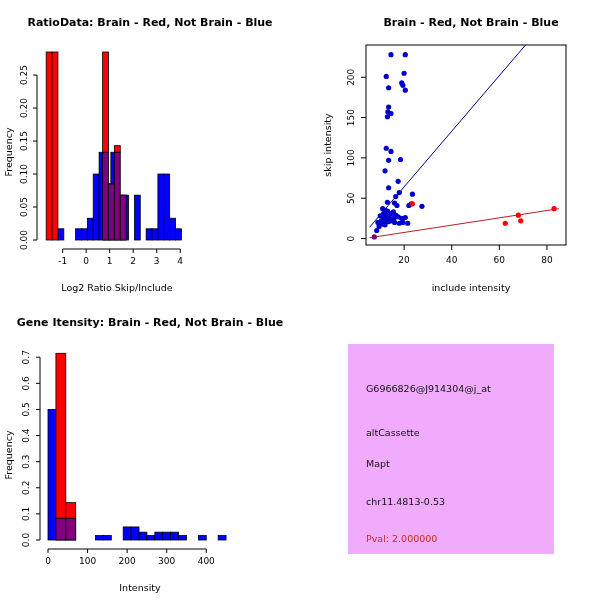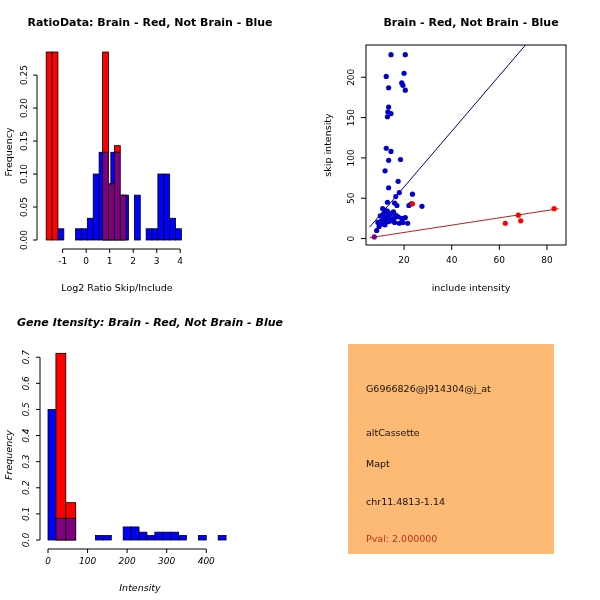--- a/index.html
+++ b/index.html
@@ -14,21 +14,21 @@
     font-family: "DejaVu Sans", sans-serif;
     overflow: hidden;
   }
   .panel {
     position: absolute;
     width: 300px;
     height: 300px;
   }
   #panel-ratio-hist { left: 0; top: 0; }
   #panel-scatter    { left: 316px; top: 0; }
-  #panel-gene-hist  { left: 0; top: 300px; font-style: italic; }
+  #panel-gene-hist  { left: 0; top: 300px; }
   #panel-info       { left: 300px; top: 300px; }
 
   .panel svg { display: block; }
 
   .plot-title {
     font-family: "DejaVu Sans", sans-serif;
     font-weight: bold;
     font-size: 11px;
     fill: #000000;
   }
@@ -305,20 +305,20 @@
         <text x="166.70967741935482" y="264" text-anchor="middle" class="tick-label">300</text>
         <path d="M206.27956989247312,249 L206.27956989247312,253" class="axis-line"></path>
         <text x="206.27956989247312" y="264" text-anchor="middle" class="tick-label">400</text>
       </g>
     <text class="axis-label" x="140" y="291" text-anchor="middle">Intensity</text>
     <text class="axis-label" x="12" y="155" text-anchor="middle" transform="rotate(-90 12 155)">Frequency</text>
   </svg>
 </div>
 
 <div class="panel" id="panel-info">
-  <div id="info-box" style="background: #fdba74; text-decoration: underline;">
+  <div id="info-box" style="background: #f0abfc; text-decoration: underline;">
     <div class="info-line" id="info-line-0">G6966826@J914304@j_at</div>
     <div class="info-line" id="info-line-1">altCassette</div>
     <div class="info-line" id="info-line-2">Mapt</div>
-    <div class="info-line" id="info-line-3">chr11.4813-1.14</div>
+    <div class="info-line" id="info-line-3">chr11.4813-0.53</div>
     <div class="info-line" id="info-line-4" style="color: rgb(192, 48, 32); text-align: right;">Pval: 2.000000</div>
   </div>
 </div>
 
 </body></html>

